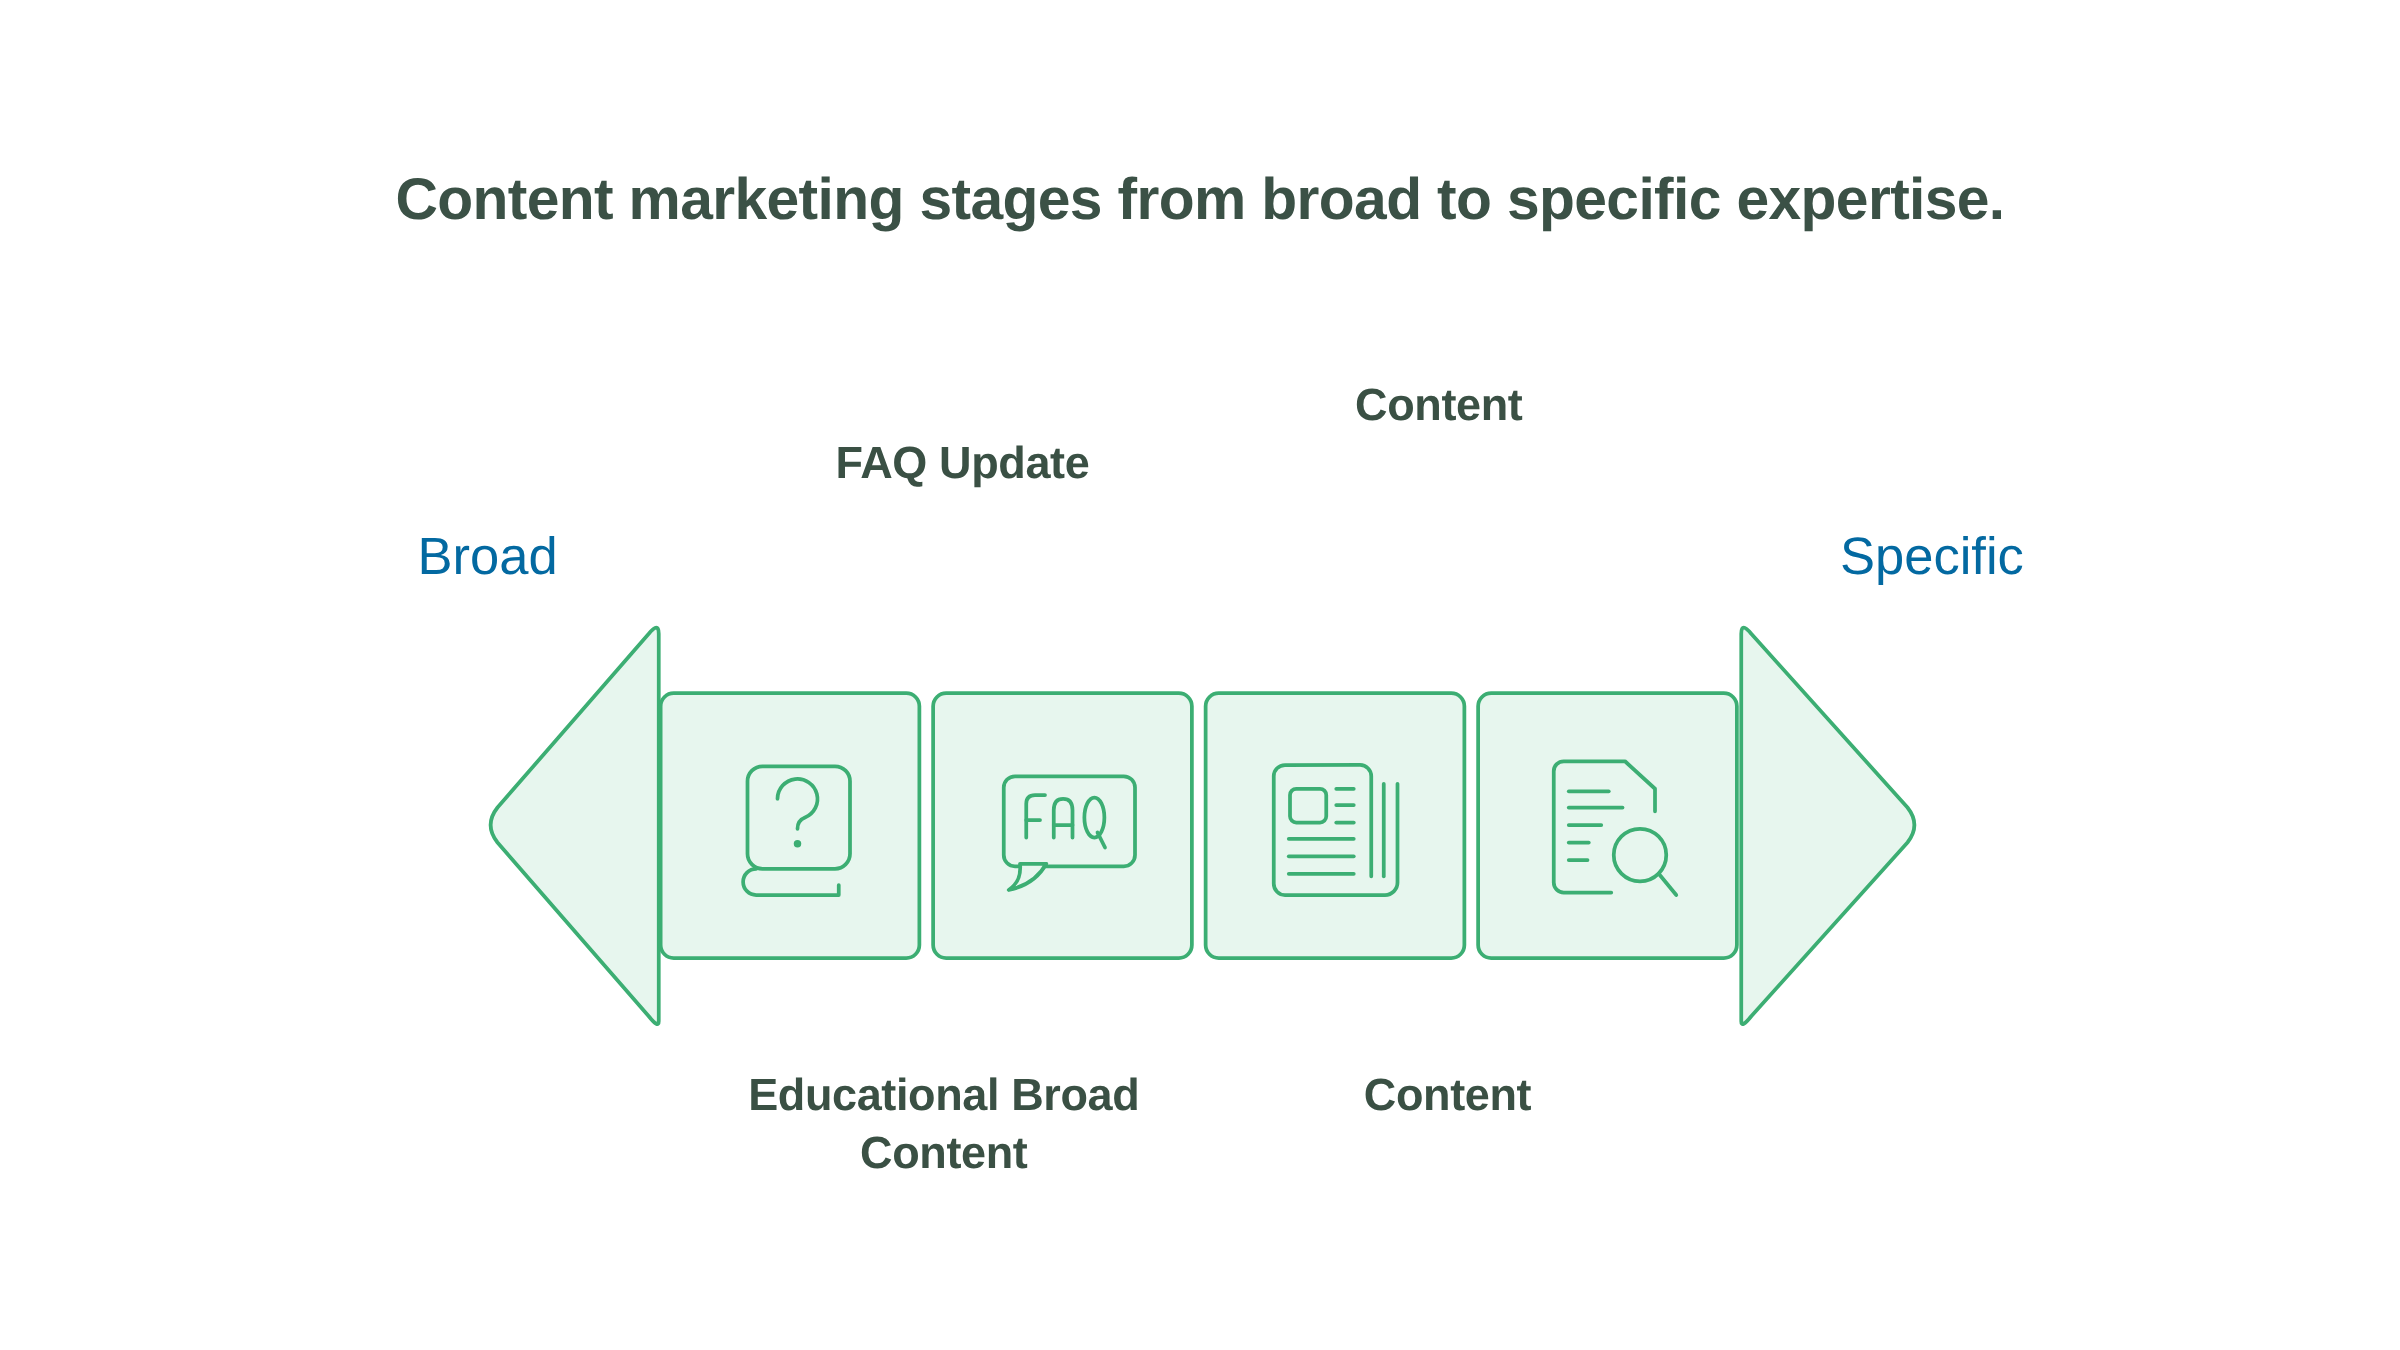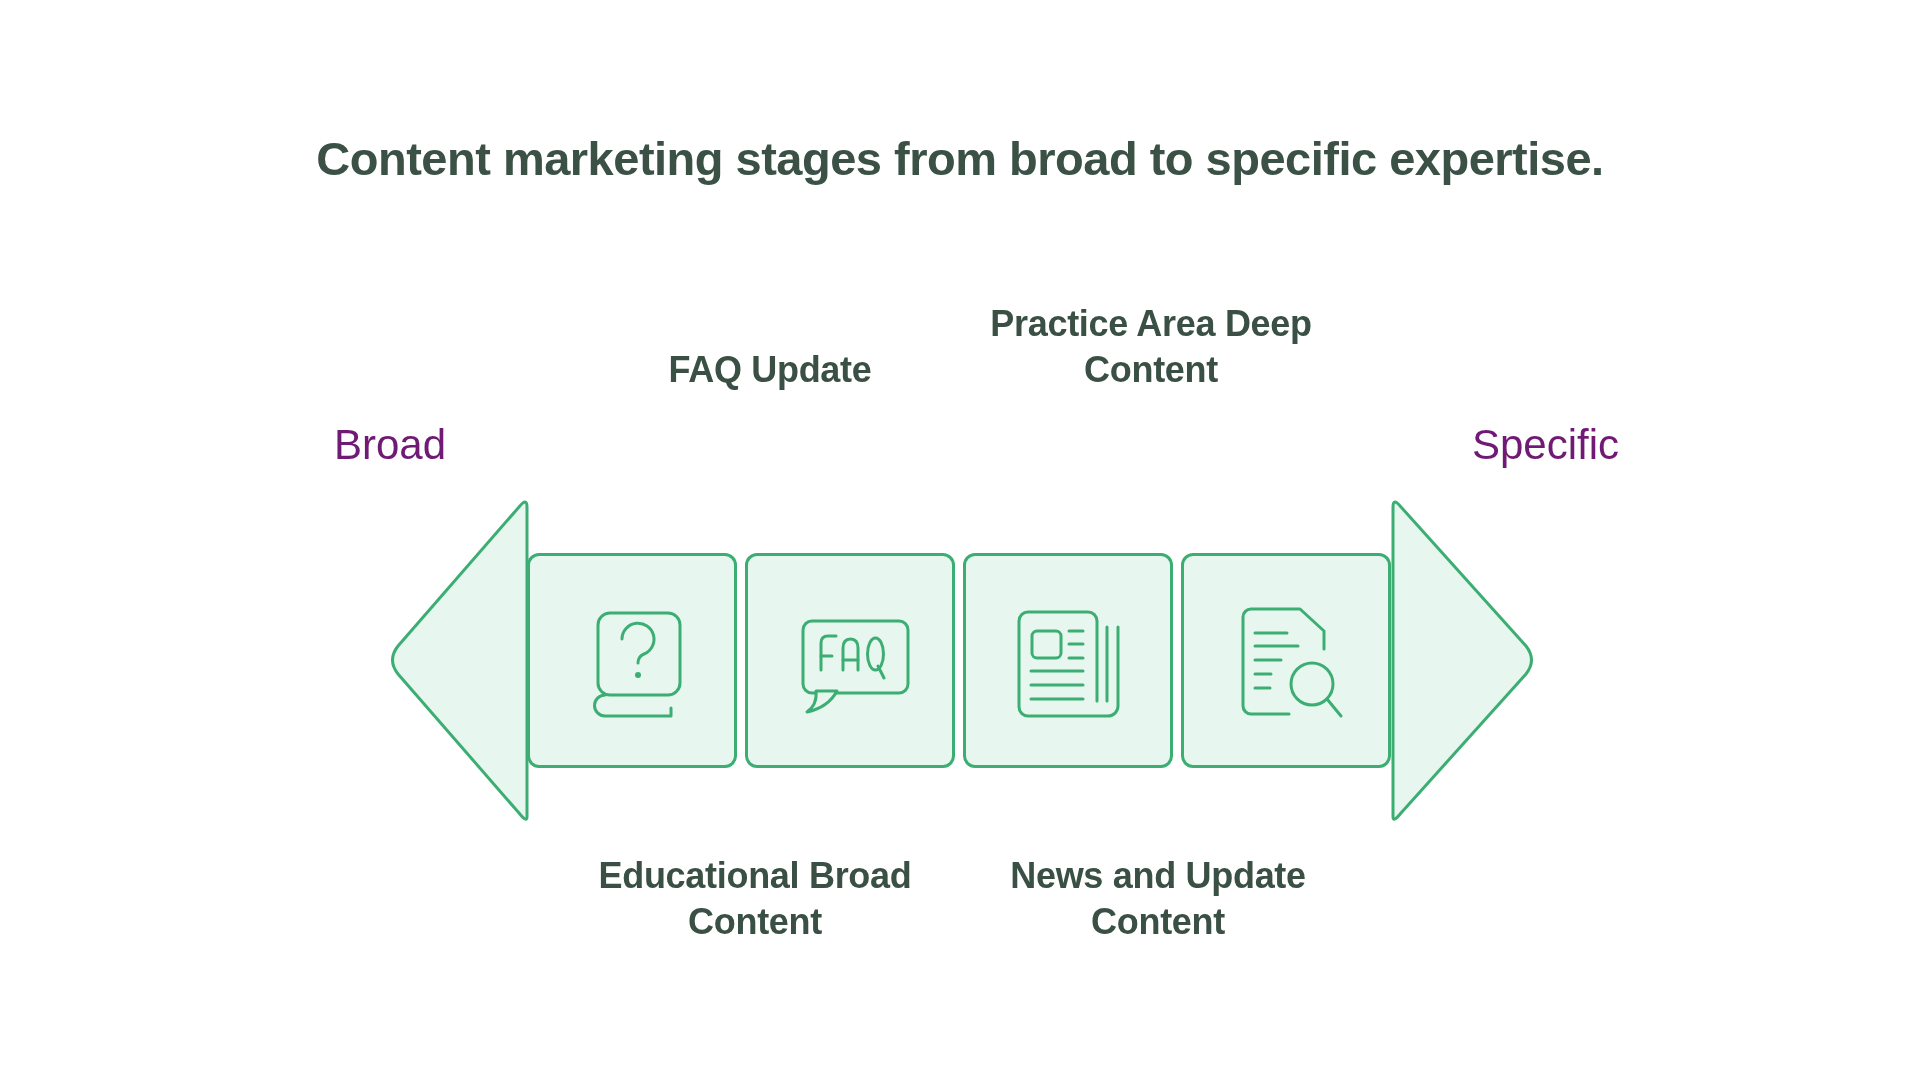--- a/index.html
+++ b/index.html
@@ -6,21 +6,21 @@
   body{
     width:1920px;height:1080px;background:#ffffff;position:relative;overflow:hidden;
     font-family:"Liberation Sans",sans-serif;
   }
   .abs{position:absolute;}
   .page-title{
     left:0;top:133px;width:1920px;text-align:center;
     font-size:47px;font-weight:bold;color:#3b5146;letter-spacing:-0.5px;line-height:1.1;
   }
   .scale-label{
-    font-size:42px;color:#701a75;line-height:1;white-space:nowrap;
+    font-size:42px;color:#0369a1;line-height:1;white-space:nowrap;
   }
   .stage-label{
     font-size:36px;font-weight:bold;color:#3a5044;line-height:46px;
     text-align:center;transform:translateX(-50%);white-space:nowrap;letter-spacing:-0.3px;
   }
   .stage-box{
     position:absolute;top:553px;width:210px;height:215px;box-sizing:border-box;
     background:#e7f6ee;border:3px solid #3cae73;border-radius:12px;
   }
   .icon-svg{position:absolute;left:45px;top:47px;}
@@ -39,30 +39,28 @@
 
   <div class="abs page-title">Content marketing stages from broad to specific expertise.</div>
 
   <div class="abs scale-label" style="left:334px;top:424px;">Broad</div>
   <div class="abs scale-label" style="left:1472px;top:424px;">Specific</div>
 
   <div class="abs stage-label" style="left:770px;top:347px;">
     <div>FAQ Update</div>
   </div>
   <div class="abs stage-label" style="left:1151px;top:301px;">
-    <div>Practice Area Deep</div>
     <div>Content</div>
   </div>
 
   <div class="abs stage-label" style="left:755px;top:853px;">
     <div>Educational Broad</div>
     <div>Content</div>
   </div>
   <div class="abs stage-label" style="left:1158px;top:853px;">
-    <div>News and Update</div>
     <div>Content</div>
   </div>
 
   <svg class="arrowhead-svg" style="left:385px;" width="150" height="340" viewBox="0 0 150 340">
     <path d="M142,325 L142,15 Q142,5 134,15 L13,154 Q2,168 13,182 L134,321 Q142,331 142,325 Z"></path>
   </svg>
 
   <svg class="arrowhead-svg" style="left:1384px;" width="158" height="340" viewBox="0 0 158 340">
     <path d="M9,325 L9,15 Q9,5 17,15 L142,154 Q153,168 142,182 L17,321 Q9,331 9,325 Z"></path>
   </svg>

